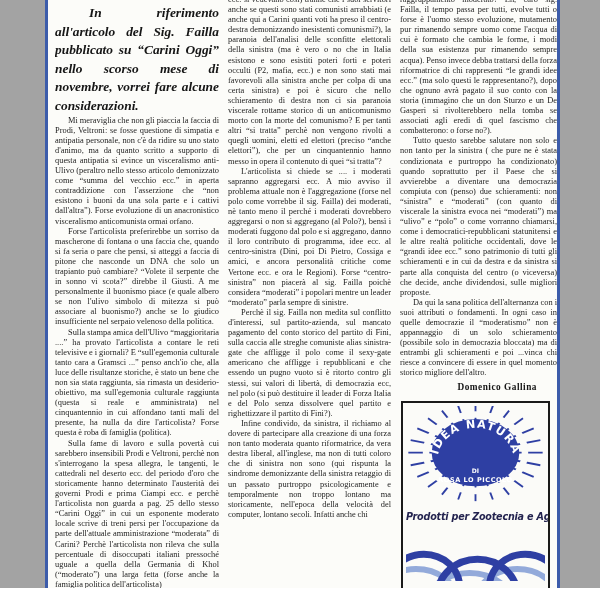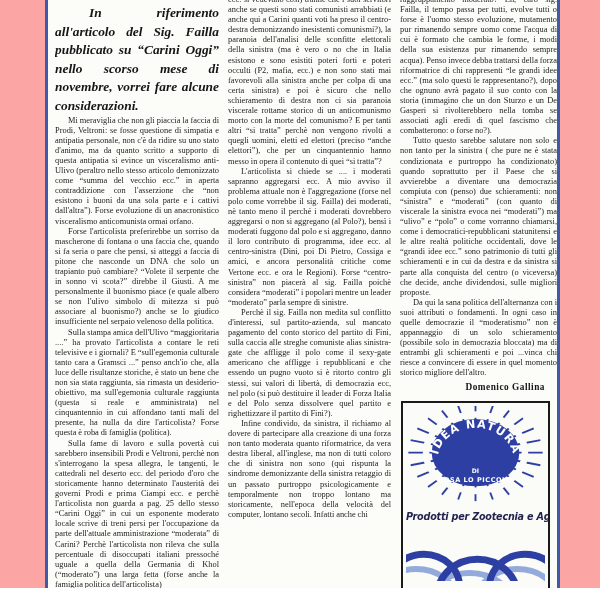--- a/index.html
+++ b/index.html
@@ -1,18 +1,18 @@
 <!DOCTYPE html>
 <html lang="it"><head>
 <meta charset="utf-8">
 <style>
   html,body{margin:0;padding:0;}
   .screenshot{
     position:relative;width:600px;height:588px;overflow:hidden;
-    background:#fca5a5;
+    background:#a3a3a3;
     font-family:"Liberation Serif", serif;
     text-decoration:underline;
   }
   .paper{position:absolute;left:48px;top:0;width:510px;height:600px;background:#fcfcf9;}
   .rule{position:absolute;top:0;width:3px;height:600px;}
   .rule-left{left:45px;}
   .rule-right{left:557px;}
   .cols{position:absolute;left:55px;top:0;width:502px;height:600px;display:flex;gap:9px;}
   .col{height:600px;overflow:hidden;color:#1d1d1d;}
   .col1{width:164px;}
@@ -23,21 +23,21 @@
     font-size:8.4px;line-height:10.1px;text-align:justify;
     margin:0;text-indent:13px;word-spacing:-0.2px;
   }
   p.cont{text-indent:0;}
   p.intro{
     font-size:13.4px;line-height:18.6px;font-weight:bold;font-style:italic;
     text-align:justify;text-indent:34px;margin:0;padding-top:4px;color:#161616;
   }
   .signature{
     font-size:9.3px;font-weight:bold;text-align:right;
-    padding-right:12px;margin-top:3px;letter-spacing:0.5px;color:#161616;
+    padding-right:20px;margin-top:3px;letter-spacing:0.5px;color:#161616;
   }
   .ad{
     margin-top:9px;margin-left:1px;width:149px;height:195px;
     border:2.5px solid #1a1a1a;background:#fbfbf8;box-sizing:border-box;
     padding:3px 3px 0 3px;overflow:hidden;
   }
   .ad-sun{display:block;width:100%;height:97px;}
   .ad-tagline{
     font-family:"DejaVu Sans", sans-serif;font-style:italic;font-weight:bold;
     font-size:9.6px;color:#23234f;text-align:center;margin-top:8px;

